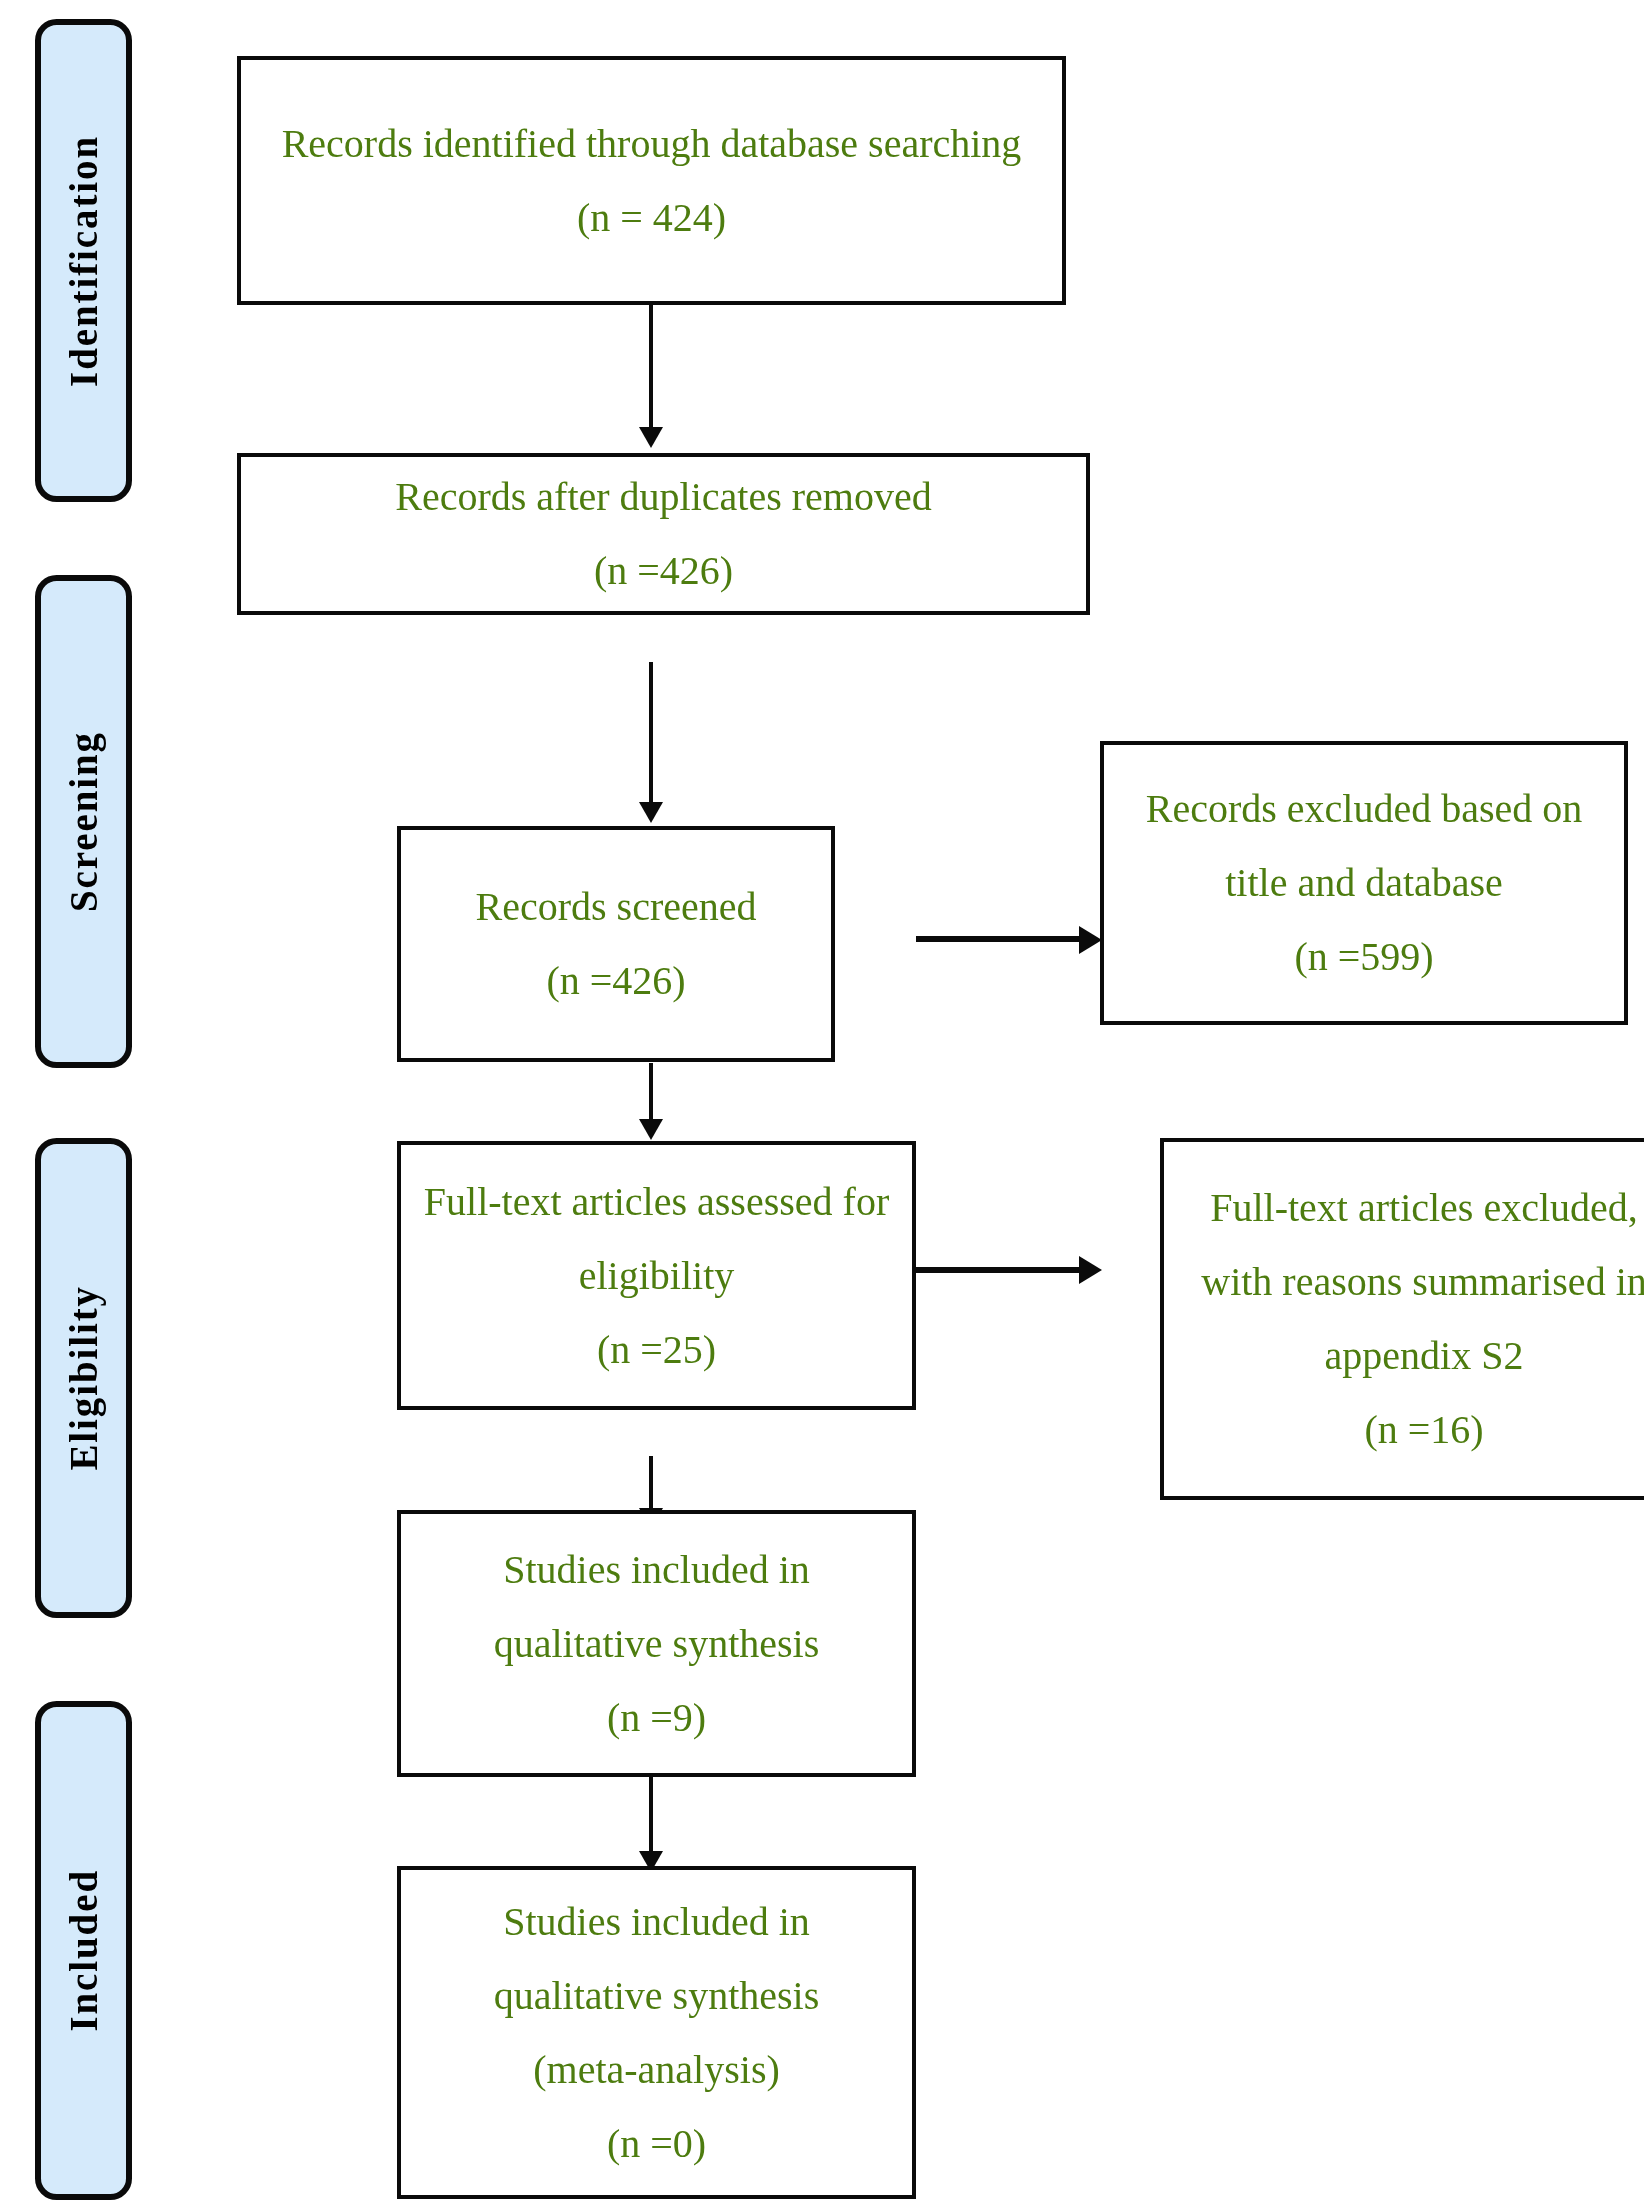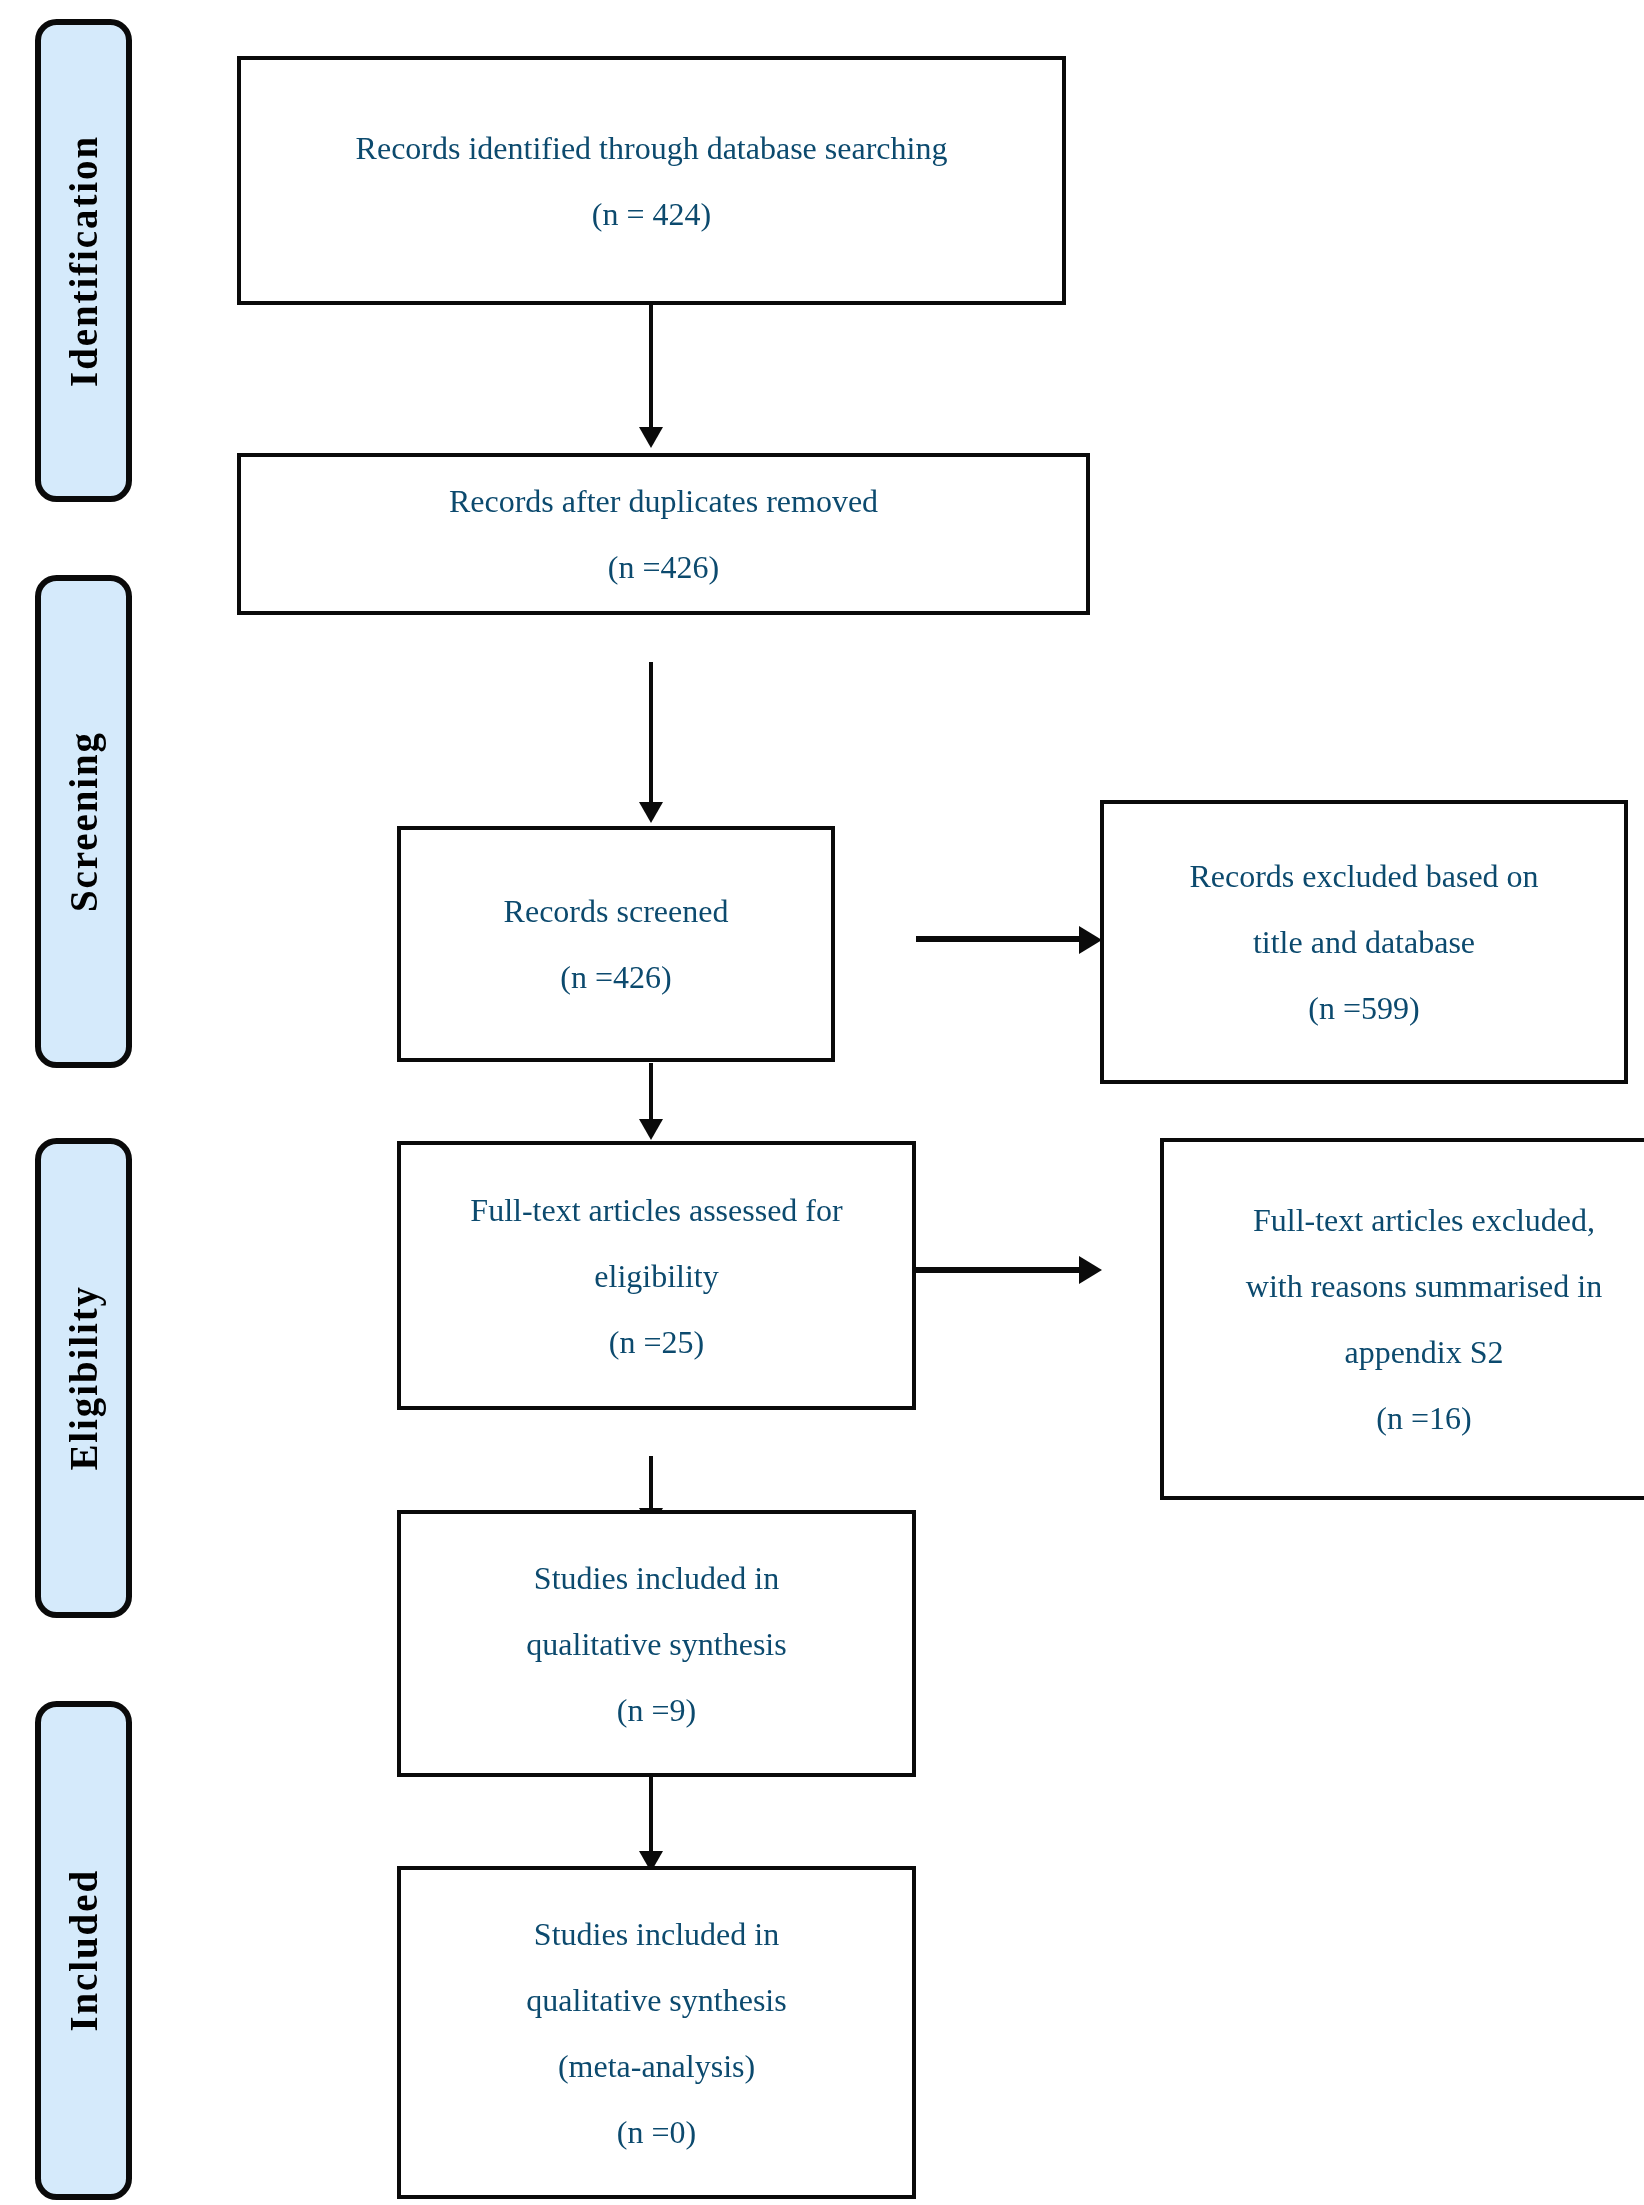--- a/index.html
+++ b/index.html
@@ -48,23 +48,23 @@
     border: 4.4px solid #0a0a0a;
     display: flex;
     flex-direction: column;
     align-items: center;
     justify-content: center;
     text-align: center;
     padding: 5.1px 16.5px;
   }
   .flow-line {
     display: block;
-    font-size: 32px;
+    font-size: 40px;
     line-height: 1.0;
-    color: #0c4a6e;
+    color: #4d7c0f;
     white-space: nowrap;
   }
   .flow-line + .flow-line {
     margin-top: 34px;
   }
 
   
   .v-connector {
     position: absolute;
     background: #0a0a0a;
@@ -133,21 +133,21 @@
     <span class="flow-line">Records screened</span>
     <span class="flow-line">(n =426)</span>
   </div>
 
   <div class="h-connector" style="left:916px; top:936px; width:165px;"></div>
   <div class="h-arrowhead" style="left:1079px; top:926px;"></div>
 
   <div class="v-connector" style="left:649px; top:1063px; height:64px;"></div>
   <div class="v-arrowhead" style="left:639px; top:1119px;"></div>
 
-  <div class="flow-box" style="left:1100px; top:800px; width:528px; height:284px;">
+  <div class="flow-box" style="left:1100px; top:741px; width:528px; height:284px;">
     <span class="flow-line">Records excluded based on</span>
     <span class="flow-line">title and database</span>
     <span class="flow-line">(n =599)</span>
   </div>
 
   <div class="flow-box" style="left:397px; top:1141px; width:519px; height:269px;">
     <span class="flow-line">Full-text articles assessed for</span>
     <span class="flow-line">eligibility</span>
     <span class="flow-line">(n =25)</span>
   </div>

